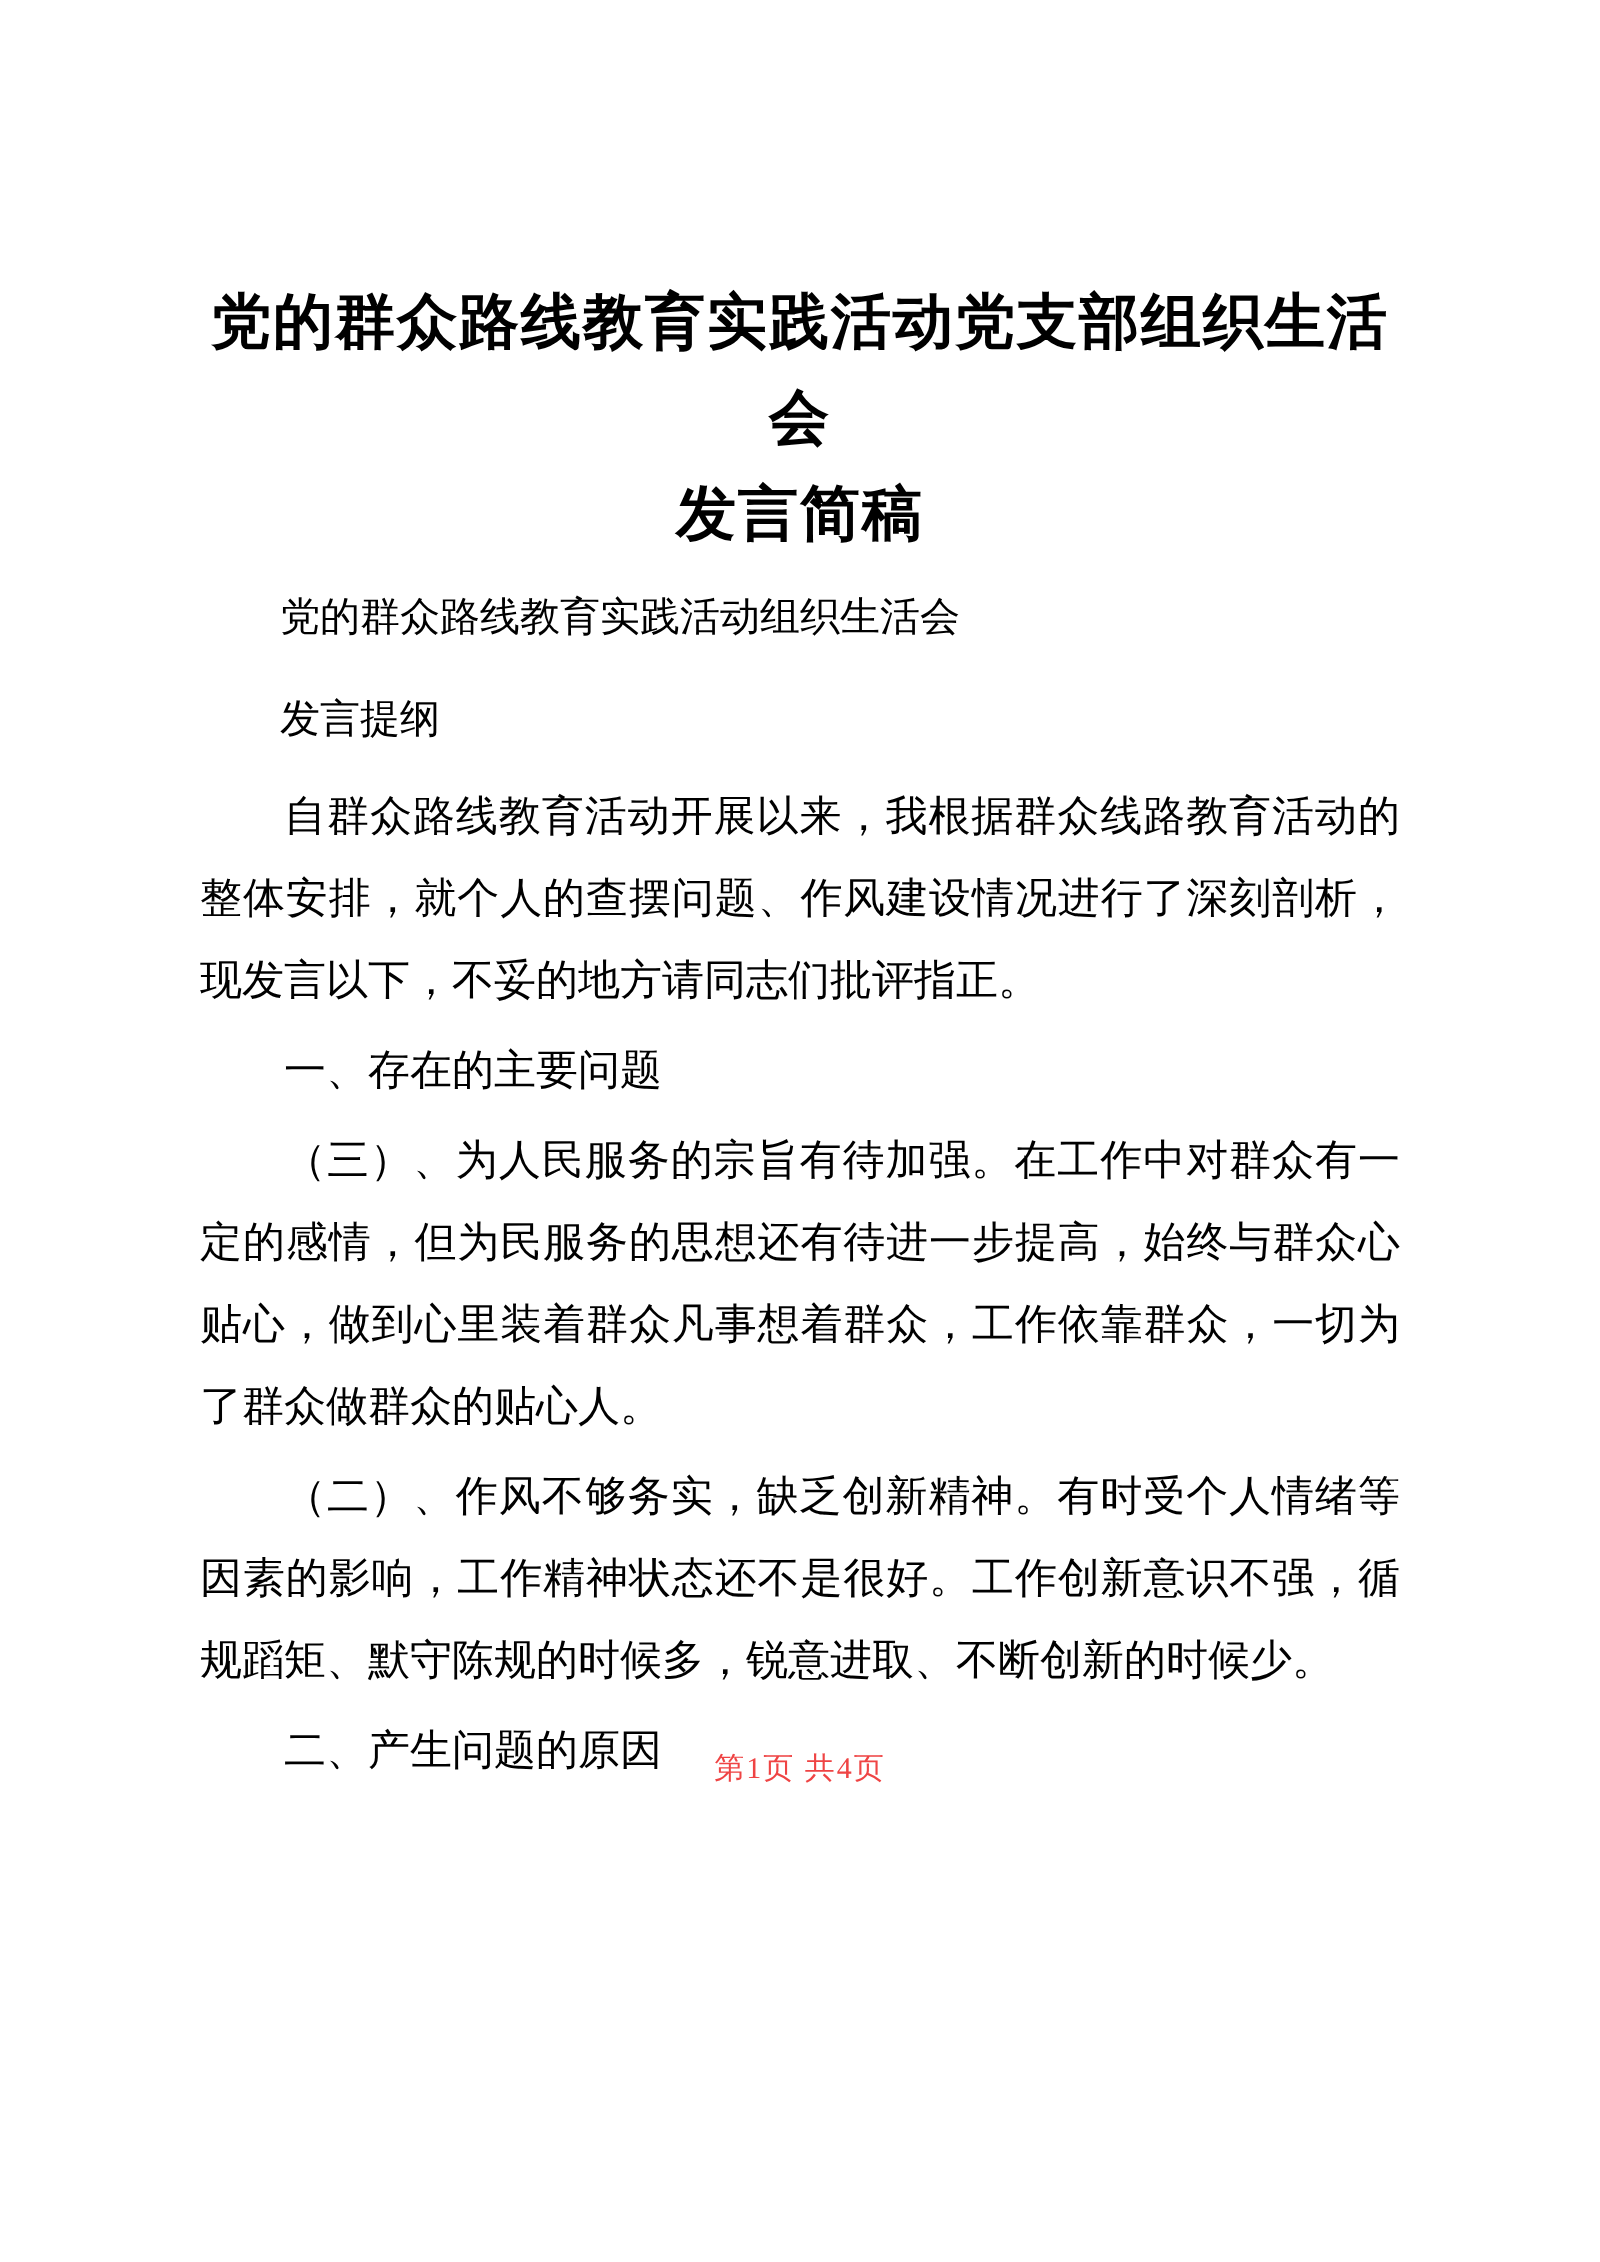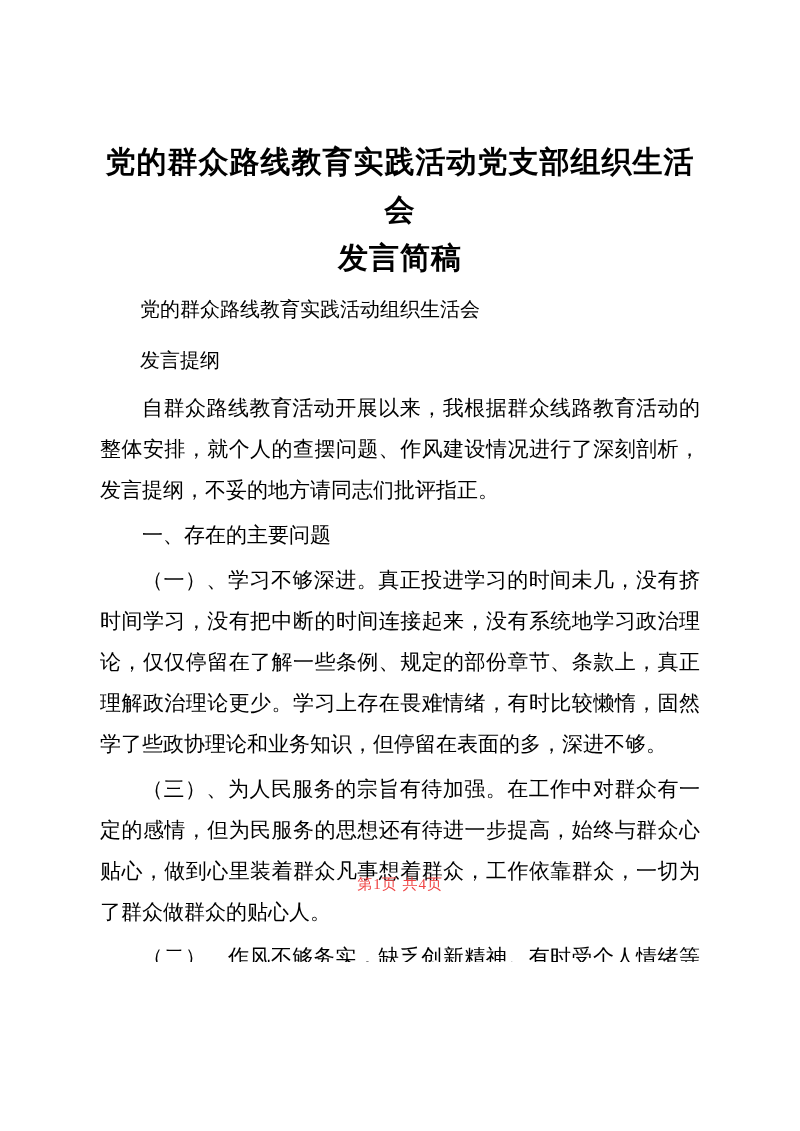--- a/index.html
+++ b/index.html
@@ -66,23 +66,22 @@
 
 <div class="page">
   <h1 class="title">
     <span class="title-line">党的群众路线教育实践活动党支部组织生活会</span>
     <span class="title-line">发言简稿</span>
   </h1>
 
   <div class="doc-body">
       <p class="para sub">党的群众路线教育实践活动组织生活会</p>
       <p class="para sub">发言提纲</p>
-      <p class="para body">自群众路线教育活动开展以来，我根据群众线路教育活动的整体安排，就个人的查摆问题、作风建设情况进行了深刻剖析，发言提纲，不妥的地方请同志们批评指正。</p>
+      <p class="para body">自群众路线教育活动开展以来，我根据群众线路教育活动的整体安排，就个人的查摆问题、作风建设情况进行了深刻剖析，现发言以下，不妥的地方请同志们批评指正。</p>
       <p class="para body">一、存在的主要问题</p>
-      <p class="para body">（一）、学习不够深进。真正投进学习的时间未几，没有挤时间学习，没有把中断的时间连接起来，没有系统地学习政治理论，仅仅停留在了解一些条例、规定的部份章节、条款上，真正理解政治理论更少。学习上存在畏难情绪，有时比较懒惰，固然学了些政协理论和业务知识，但停留在表面的多，深进不够。</p>
       <p class="para body">（三）、为人民服务的宗旨有待加强。在工作中对群众有一定的感情，但为民服务的思想还有待进一步提高，始终与群众心贴心，做到心里装着群众凡事想着群众，工作依靠群众，一切为了群众做群众的贴心人。</p>
       <p class="para body">（二）、作风不够务实，缺乏创新精神。有时受个人情绪等因素的影响，工作精神状态还不是很好。工作创新意识不强，循规蹈矩、默守陈规的时候多，锐意进取、不断创新的时候少。</p>
       <p class="para body">二、产生问题的原因</p>
     </div>
 
   <div class="footer">
     <span>第1页 共4页</span>
   </div>
 </div>
 

